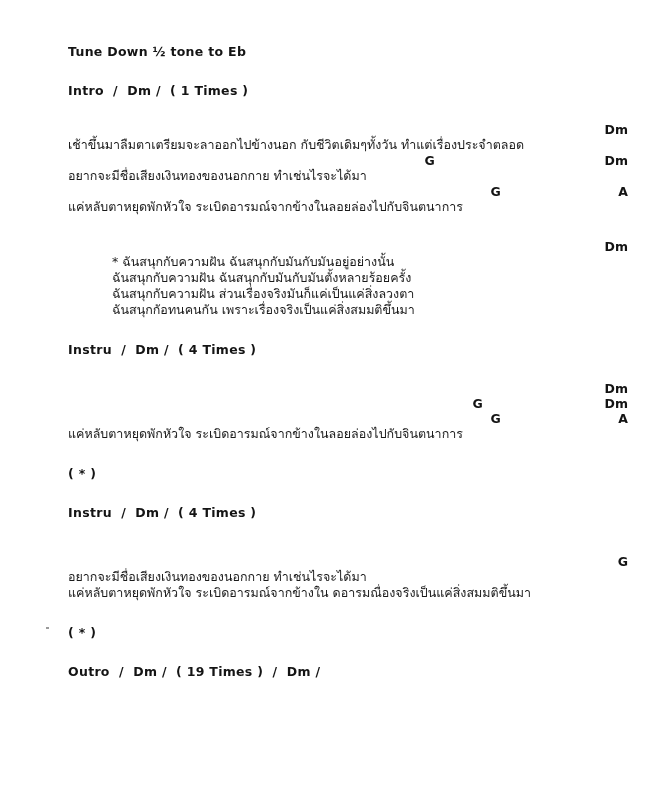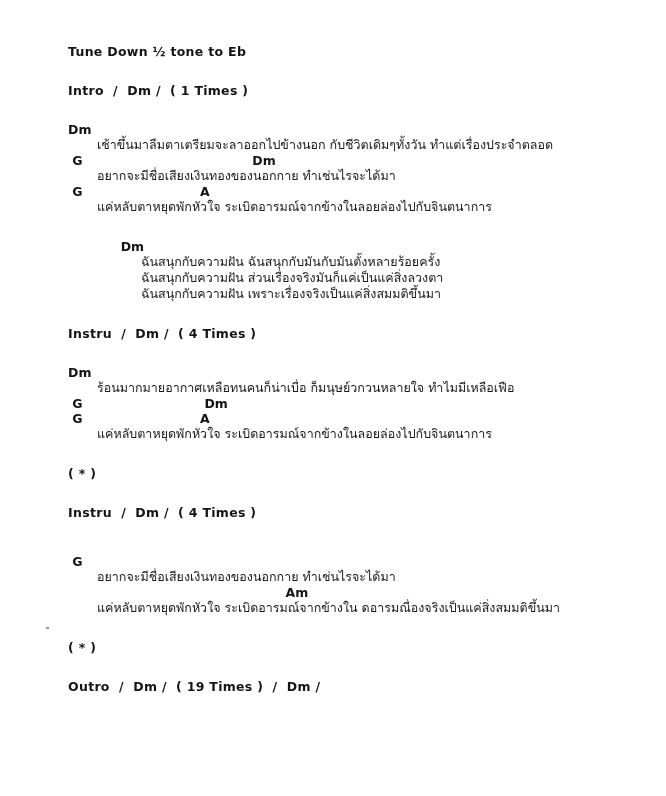--- a/index.html
+++ b/index.html
@@ -38,28 +38,28 @@
     white-space: pre;
     color: #141414;
   }
   .chord {
     font-family: "DejaVu Sans", sans-serif;
     font-weight: bold;
     font-size: 12.5px;
     line-height: 15px;
     white-space: pre;
     color: #141414;
+    text-align: right;
   }
   .lyric {
     font-family: "DejaVu Sans", sans-serif;
     font-size: 12.5px;
     line-height: 16px;
     white-space: pre;
     color: #1a1a1a;
-    margin-left: 29px;
   }
   .spacer-lg { height: 24px; }
   .spacer-sm { height: 10px; }
   .indent-chorus { padding-left: 44px; }
   .artifact-dot {
     position: absolute;
     width: 3px;
     height: 2px;
     background: #9a9a9a;
   }
@@ -88,54 +88,53 @@
       <div class="chord"> G                                       Dm</div>
       <div class="lyric">อยากจะมีชื่อเสียงเงินทองของนอกกาย ทำเช่นไรจะได้มา</div>
       <div class="chord"> G                           A</div>
       <div class="lyric">แค่หลับตาหยุดพักหัวใจ ระเบิดอารมณ์จากข้างในลอยล่องไปกับจินตนาการ</div>
     </div>
 
     <div class="spacer-lg"></div>
 
     <div class="section indent-chorus">
       <div class="chord">  Dm</div>
+      <div class="lyric">* ฉันสนุกกับความฝัน ฉันสนุกกับมันกับมันอยู่อย่างนั้น</div>
       <div class="lyric">ฉันสนุกกับความฝัน ฉันสนุกกับมันกับมันตั้งหลายร้อยครั้ง</div>
       <div class="lyric">ฉันสนุกกับความฝัน ส่วนเรื่องจริงมันก็แค่เป็นแค่สิ่งลวงตา</div>
-      <div class="lyric">ฉันสนุกกับความฝัน เพราะเรื่องจริงเป็นแค่สิ่งสมมติขึ้นมา</div>
+      <div class="lyric">ฉันสนุกกัอทนคนกัน เพราะเรื่องจริงเป็นแค่สิ่งสมมติขึ้นมา</div>
     </div>
 
     <div class="spacer-lg"></div>
 
     <div class="hdr">Instru  /  Dm /  ( 4 Times )</div>
 
     <div class="spacer-lg"></div>
 
     <div class="section">
       <div class="chord">Dm</div>
-      <div class="lyric">ร้อนมากมายอากาศเหลือทนคนก็น่าเบื่อ ก็มนุษย์วกวนหลายใจ ทำไมมีเหลือเฟือ</div>
       <div class="chord"> G                            Dm</div>
       <div class="chord"> G                           A</div>
       <div class="lyric">แค่หลับตาหยุดพักหัวใจ ระเบิดอารมณ์จากข้างในลอยล่องไปกับจินตนาการ</div>
     </div>
 
     <div class="spacer-lg"></div>
 
     <div class="hdr">( * )</div>
 
     <div class="spacer-lg"></div>
 
     <div class="hdr">Instru  /  Dm /  ( 4 Times )</div>
 
     <div class="spacer-lg"></div>
     <div class="spacer-sm"></div>
 
     <div class="section">
       <div class="chord"> G</div>
       <div class="lyric">อยากจะมีชื่อเสียงเงินทองของนอกกาย ทำเช่นไรจะได้มา</div>
-      <div class="chord">                                                  Am</div>
       <div class="lyric">แค่หลับตาหยุดพักหัวใจ ระเบิดอารมณ์จากข้างใน ดอารมณื่องจริงเป็นแค่สิ่งสมมติขึ้นมา</div>
     </div>
 
     <div class="spacer-lg"></div>
 
     <div class="hdr">( * )</div>
 
     <div class="spacer-lg"></div>
 
     <div class="hdr">Outro  /  Dm /  ( 19 Times )  /  Dm /</div>

